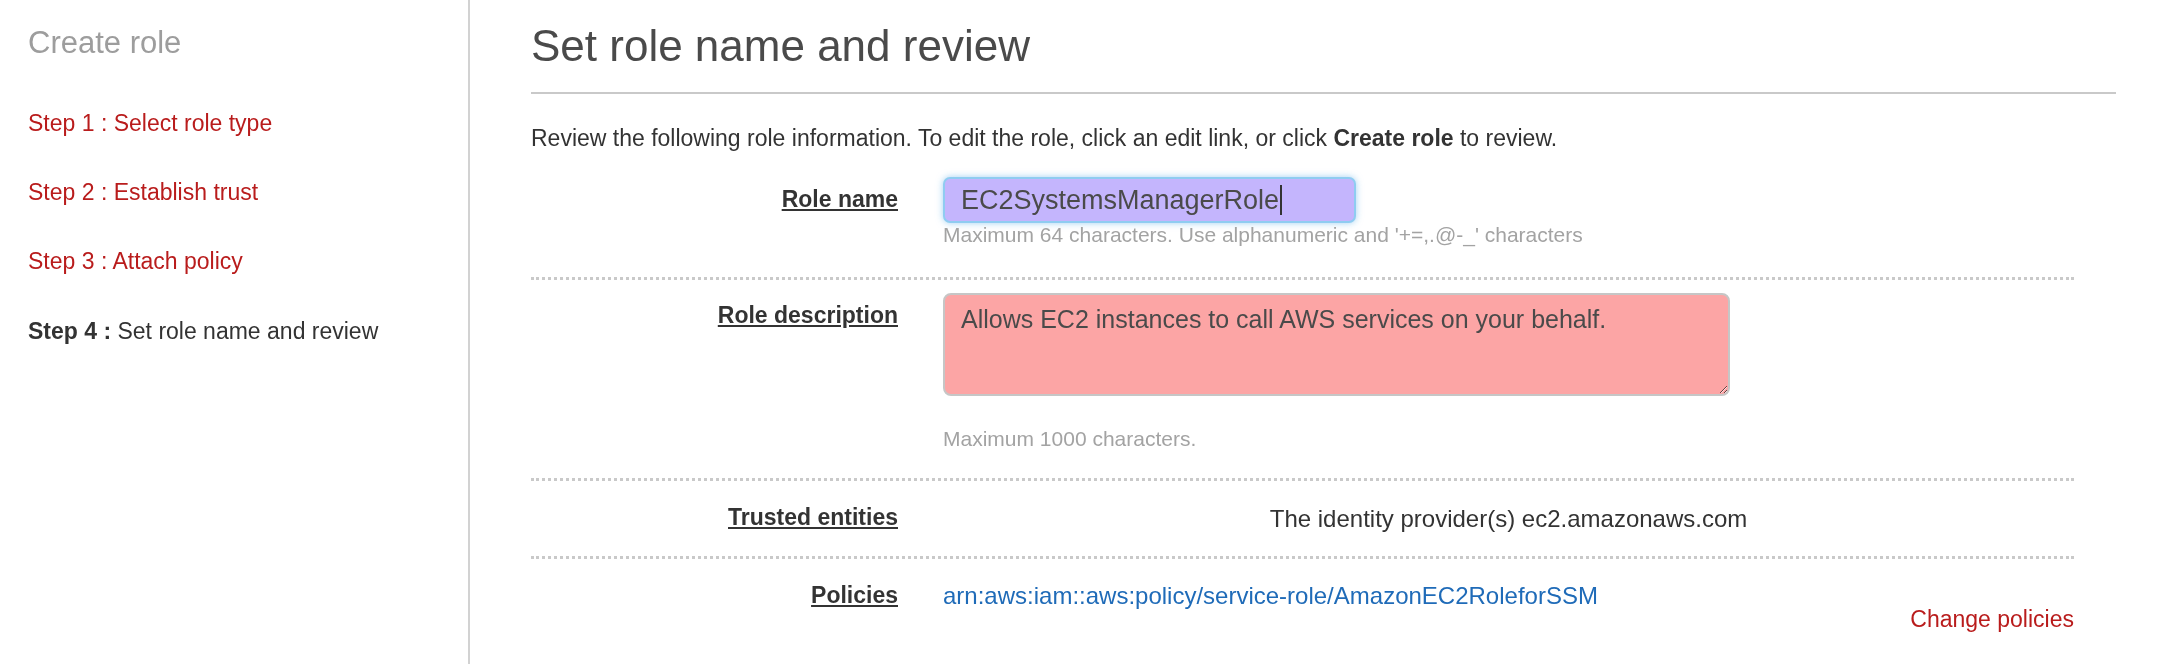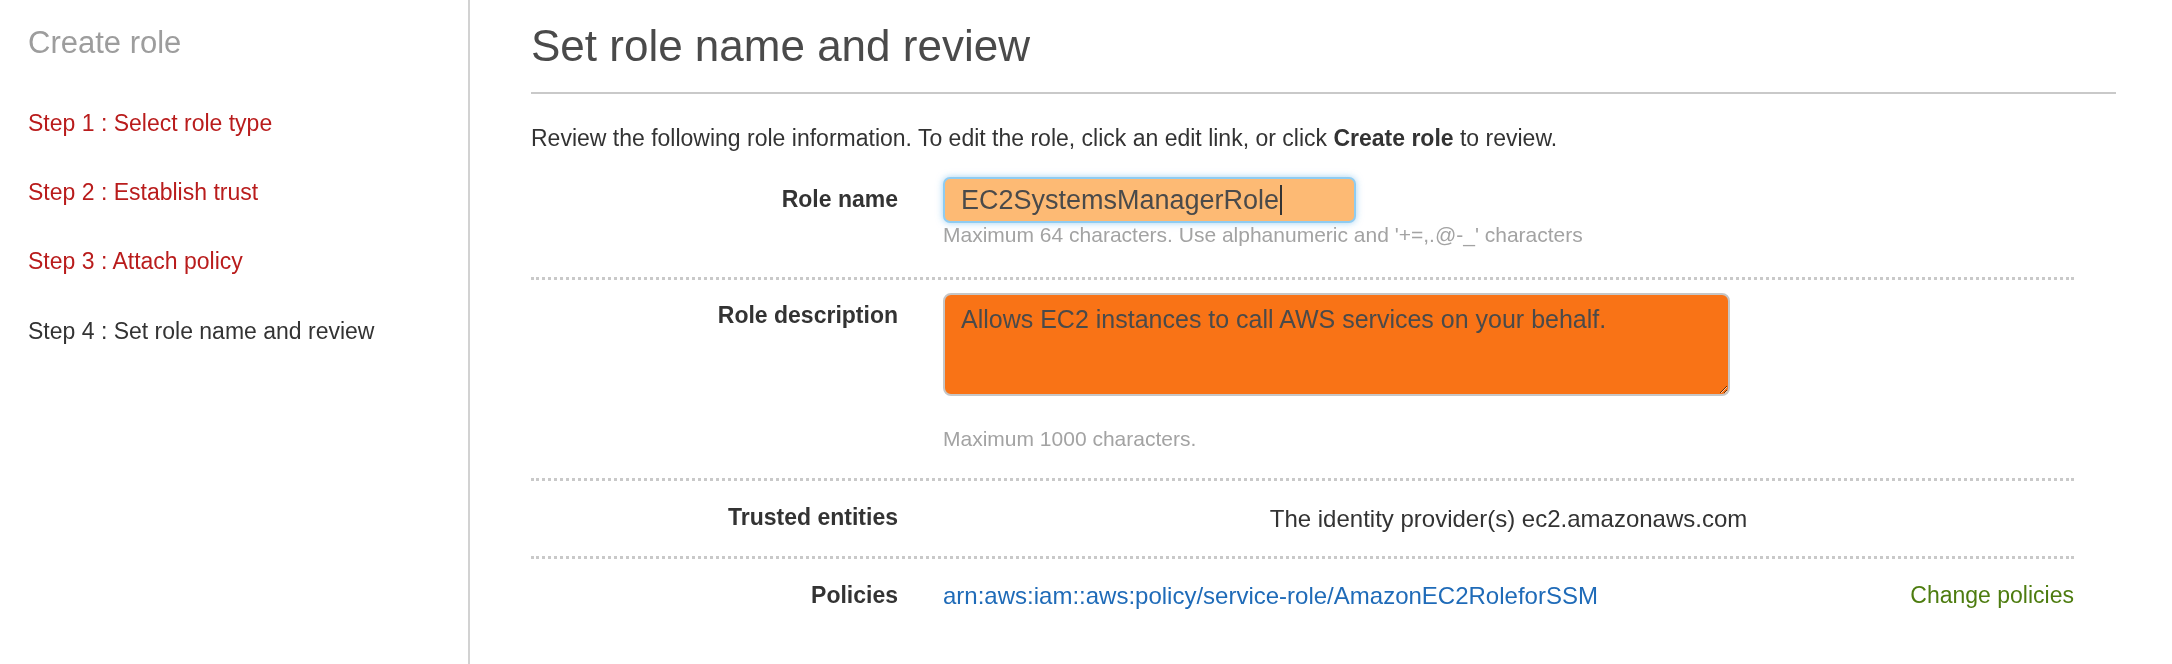--- a/index.html
+++ b/index.html
@@ -14,79 +14,79 @@
     border-right: 2px solid #d2d2d2;
     padding: 24px 0 0 28px;
   }
   .sidebar-title {
     font-size: 31px; font-weight: 400; color: #9d9d9d; line-height: 1.2;
   }
   .steps { list-style: none; margin-top: 50px; }
   .steps li { margin-bottom: 45px; font-size: 23px; line-height: 1.05; }
   .step-link { color: #b91c1c; text-decoration: none; cursor: pointer; }
   .step-current { color: #333; }
-  .step-current .step-prefix { font-weight: normal; }
+  .step-current .step-prefix { font-weight: bold; }
 
   
   .main { flex: 1; padding: 0 42px 0 61px; }
   .page-title {
     padding-top: 22px; font-size: 44px; font-weight: 400; color: #4a4a4a; line-height: 1.1;
   }
   .title-divider {
     height: 0; border-top: 2px solid #c9c9c9;
     margin: 22px -42px 0 0;
   }
   .subtitle { margin-top: 31px; font-size: 23px; color: #333; }
   .subtitle b { font-weight: bold; }
 
   .row {
     display: grid; grid-template-columns: 367px 1fr; column-gap: 45px;
     align-items: start;
   }
   .row-label {
-    font-size: 23px; font-weight: bold; color: #333; text-align: right; line-height: 1.2;
+    font-size: 23px; font-weight: bold; color: #333; text-align: right; line-height: 1.2; text-decoration: underline;
   }
   .pt8 { padding-top: 9px; }
 
   .row-rolename { margin-top: 25px; }
   .fake-input {
     display: flex; align-items: center;
     width: 413px; height: 46px;
     border: 2px solid #8fccf1; border-radius: 7px;
     box-shadow: 0 0 7px rgba(110, 185, 235, 0.65);
-    padding: 0 16px; background: #fdba74; cursor: text;
+    padding: 0 16px; background: #c4b5fd; cursor: text;
   }
   .fake-input .value { font-size: 27px; color: #4a4a4a; white-space: pre; }
   .caret { display: inline-block; width: 2px; height: 30px; background: #333; margin-left: 1px; }
 
   .helper { margin-top: 0; font-size: 21px; color: #a3a3a3; }
 
   .dotted-divider { border-top: 3px dotted #c9c9c9; height: 0; }
   .dd1 { margin-top: 30px; }
   .dd2 { margin-top: 27px; }
 
   .row-roledesc { margin-top: 13px; }
   .desc-textarea {
     width: 787px; height: 103px;
     border: 2px solid #c6c6c6; border-radius: 8px;
     padding: 10px 16px; font-family: "Liberation Sans", "DejaVu Sans", sans-serif;
-    font-size: 25px; color: #4a4a4a; resize: both; outline: none; background: #f97316;
+    font-size: 25px; color: #4a4a4a; resize: both; outline: none; background: #fca5a5;
   }
   .helper-desc { margin-top: 27px; }
 
   .row-static { padding: 23px 0 0 0; }
   .row-static .value-text { font-size: 24px; color: #333; padding-top: 1px; text-align: center; }
   .row-trusted { padding-bottom: 23px; }
 
   .row-policies {
     display: grid; grid-template-columns: 367px 1fr auto; column-gap: 45px;
     margin-top: 23px; align-items: start;
   }
   .arn-link { font-size: 24px; color: #1f6bb8; text-decoration: none; cursor: pointer; }
-  .change-link { font-size: 23px; color: #4d7c0f; text-decoration: none; cursor: pointer; }
+  .change-link { font-size: 23px; color: #b91c1c; text-decoration: none; cursor: pointer; margin-top: 24px; }
 </style>
 </head>
 <body>
 
 <div class="page">
 
   <aside class="sidebar">
     <h2 class="sidebar-title">Create role</h2>
     <ul class="steps">
       <li>

